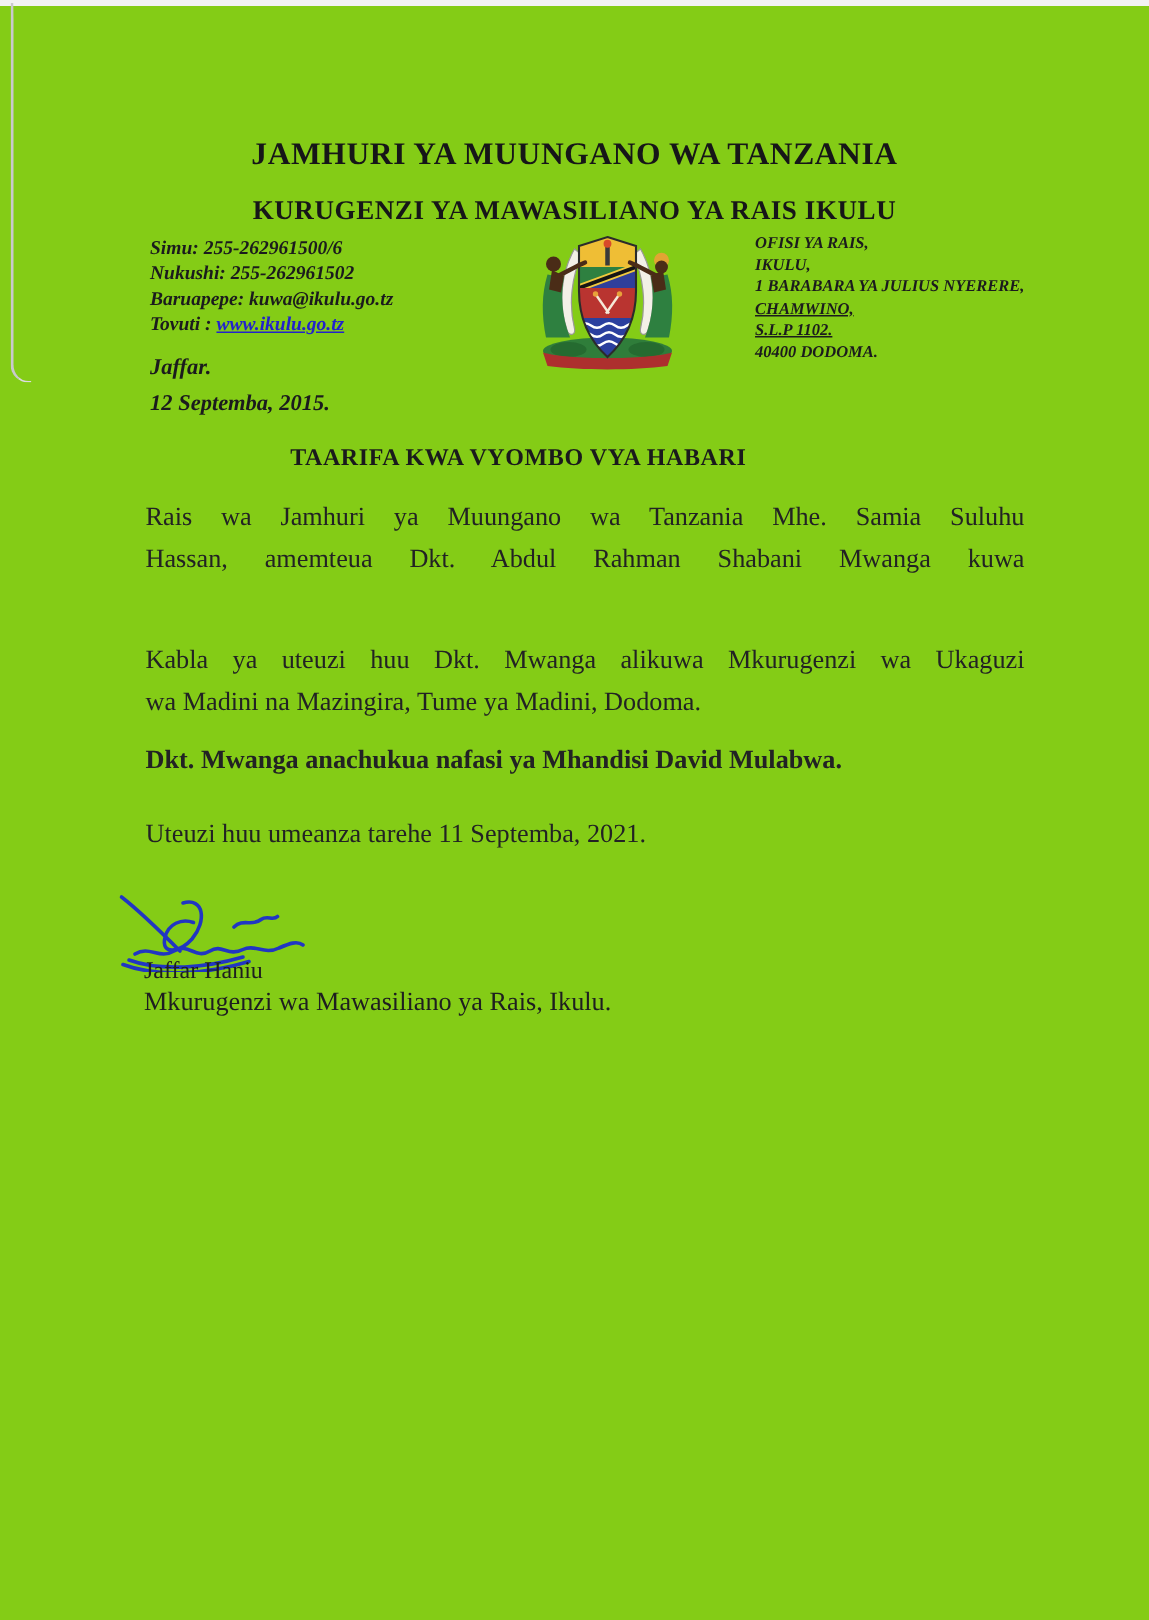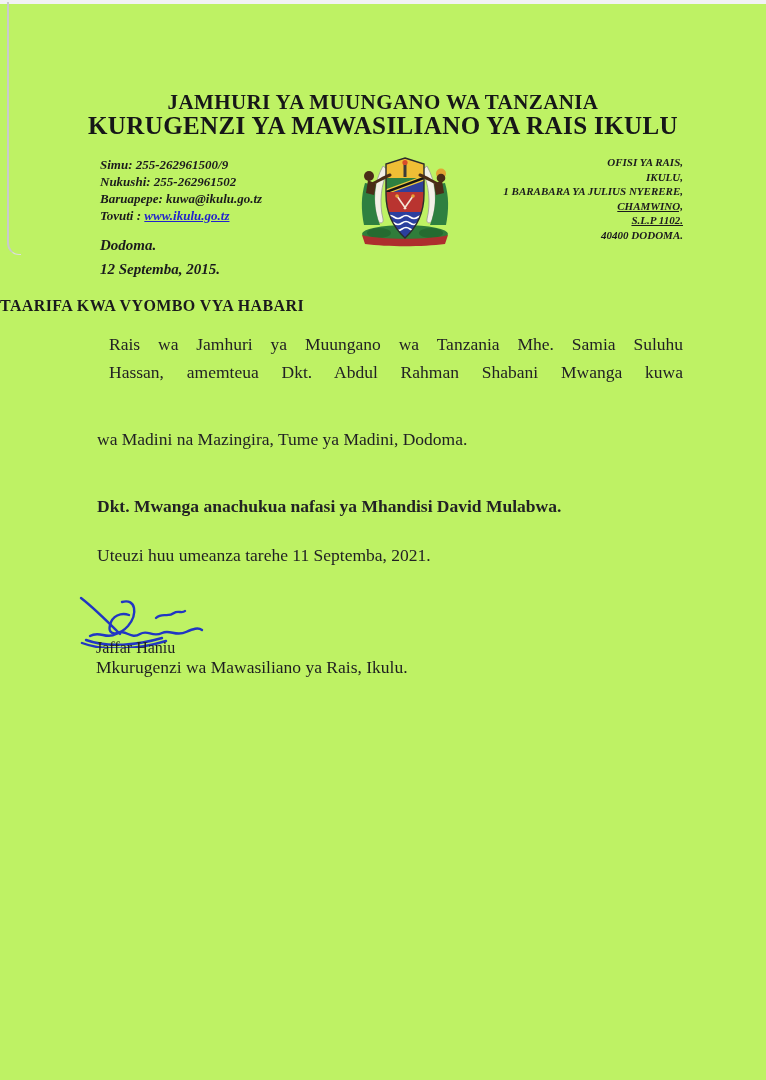--- a/index.html
+++ b/index.html
@@ -1,21 +1,21 @@
 <!DOCTYPE html>
 <html><head>
 <meta charset="utf-8">
 <style>
   html, body { margin: 0; padding: 0; }
   body { background: #ffffff; }
   .page {
     position: relative;
     width: 766px;
     height: 1080px;
-    background: #bef264;
+    background: #84cc16;
     overflow: hidden;
     font-family: "Liberation Serif", serif;
     color: #1d1d1f;
   }
   
   .scan-strip-top {
     position: absolute; left: 0; top: 0;
     width: 766px; height: 4px;
     background: #f2f2f4;
   }
@@ -26,60 +26,60 @@
     border-bottom: 1px solid #dcdcdf;
     border-bottom-left-radius: 12px;
   }
   
   .hdr {
     position: absolute; left: 0; width: 766px;
     text-align: center; font-weight: bold;
     letter-spacing: 0.4px; color: #161618;
   }
   .hdr.l1 { top: 90px;  font-size: 21px; }
-  .hdr.l2 { top: 112px; font-size: 25px; }
+  .hdr.l2 { top: 130px; font-size: 18px; }
 
   .contact {
     position: absolute; left: 100px; top: 156px;
     font-size: 13px; font-weight: bold; font-style: italic;
     line-height: 17px; color: #1b1b1d; white-space: nowrap;
   }
   .weblink {
     color: #2222cc; text-decoration: underline; cursor: pointer;
   }
   .placedate {
     position: absolute; left: 100px; top: 237px;
     font-size: 15px; font-weight: bold; font-style: italic;
     color: #1b1b1d;
   }
   .placedate .place { margin-bottom: 7px; }
 
   .address {
     position: absolute; right: 83px; top: 155px;
-    text-align: right; font-size: 11px; font-weight: bold; font-style: italic;
+    text-align: left; font-size: 11px; font-weight: bold; font-style: italic;
     line-height: 14.5px; color: #1b1b1d; white-space: nowrap;
   }
   .address .u { text-decoration: underline; }
 
   .emblem {
     position: absolute; left: 352px; top: 150px;
     width: 106px; height: 100px;
   }
 
   .doc-title {
     position: absolute; left: 0; top: 297px; width: 691px;
-    text-align: left; font-weight: bold; font-size: 16px;
+    text-align: center; font-weight: bold; font-size: 16px;
     letter-spacing: 0.4px; color: #1a1a1c;
   }
 
   .para {
     position: absolute; left: 97px; width: 586px;
     font-size: 17.5px; line-height: 28px; color: #222224;
   }
-  .para .jline { text-align: justify; text-align-last: justify; margin-left: 12px; }
+  .para .jline { text-align: justify; text-align-last: justify; }
   .para .plain { text-align: left; }
   .p1 { top: 330px; }
   .p2 { top: 425px; }
   .p3 { top: 492px; font-weight: bold; }
   .p4 { top: 541px; }
 
   .signature-svg {
     position: absolute; left: 76px; top: 596px;
     width: 134px; height: 52px;
   }
@@ -91,31 +91,31 @@
 
 <div class="page">
 
   <div class="scan-strip-top"></div>
   <div class="scan-line-left"></div>
 
   <div class="hdr l1">JAMHURI YA MUUNGANO WA TANZANIA</div>
   <div class="hdr l2">KURUGENZI YA MAWASILIANO YA RAIS IKULU</div>
 
   <div class="contact">
-    <div>Simu: 255-262961500/9</div>
+    <div>Simu: 255-262961500/6</div>
     <div>Nukushi: 255-262961502</div>
     <div>Baruapepe: kuwa@ikulu.go.tz</div>
     <div>
       <span>Tovuti :</span>
       <a class="weblink">www.ikulu.go.tz</a>
     </div>
   </div>
 
   <div class="placedate">
-    <div class="place">Dodoma.</div>
+    <div class="place">Jaffar.</div>
     <div class="date">12 Septemba, 2015.</div>
   </div>
 
   <svg class="emblem" viewBox="0 0 106 100" aria-hidden="true">
 
     <path d="M31,16 C22,32 20,52 26,70 C27,74 32,74 31,69 C27,53 29,34 36,20 Z" fill="#f3f0e7" stroke="#9a9a96" stroke-width="0.8"></path>
     <path d="M75,16 C84,32 86,52 80,70 C79,74 74,74 75,69 C79,53 77,34 70,20 Z" fill="#f3f0e7" stroke="#9a9a96" stroke-width="0.8"></path>
 
     <path d="M13,33 C9,46 9,60 12,75 L28,75 C22,60 22,45 24,35 Z" fill="#2e8040"></path>
     <path d="M16,30 L24,34 L22,45 L14,43 Z" fill="#4a2c17"></path>
@@ -170,20 +170,21 @@
     <div>40400 DODOMA.</div>
   </div>
 
   <div class="doc-title">TAARIFA KWA VYOMBO VYA HABARI</div>
 
   <div class="para p1">
     <div class="jline">Rais wa Jamhuri ya Muungano wa Tanzania Mhe. Samia Suluhu</div>
     <div class="jline">Hassan, amemteua Dkt. Abdul Rahman Shabani Mwanga kuwa</div>
   </div>
   <div class="para p2">
+    <div class="jline">Kabla ya uteuzi huu Dkt. Mwanga alikuwa Mkurugenzi wa Ukaguzi</div>
     <div class="plain">wa Madini na Mazingira, Tume ya Madini, Dodoma.</div>
   </div>
   <div class="para p3">
     <div class="plain">Dkt. Mwanga anachukua nafasi ya Mhandisi David Mulabwa.</div>
   </div>
   <div class="para p4">
     <div class="plain">Uteuzi huu umeanza tarehe 11 Septemba, 2021.</div>
   </div>
 
   <svg class="signature-svg" viewBox="0 0 134 52" aria-hidden="true">

